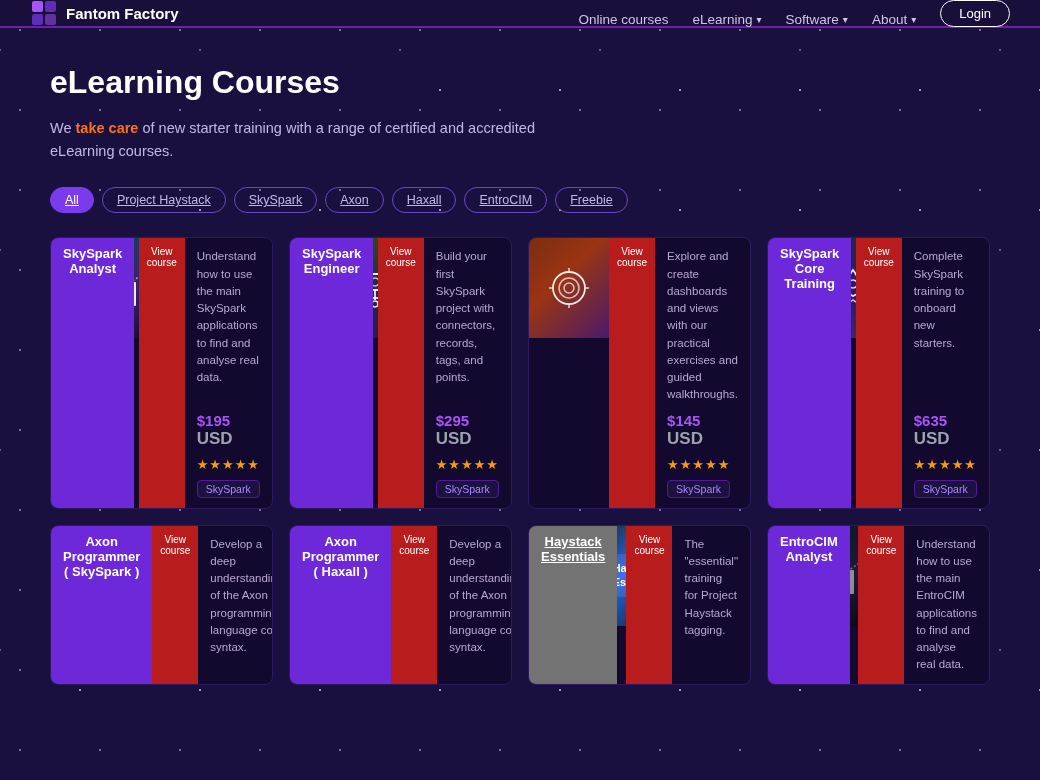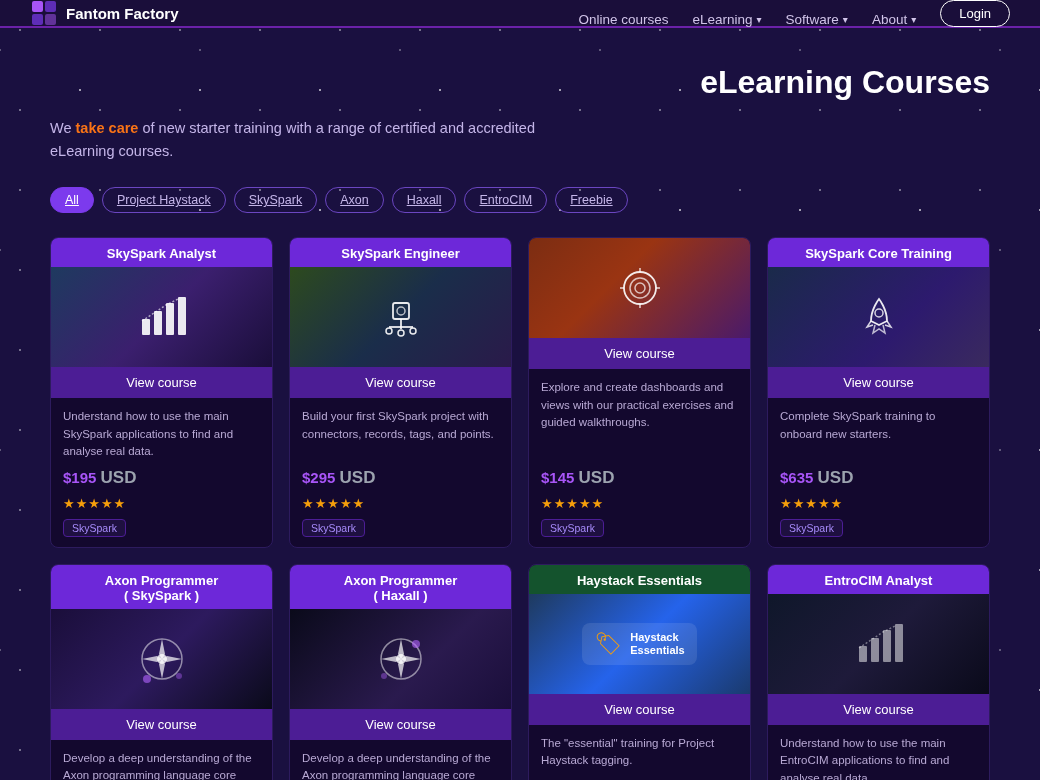--- a/index.html
+++ b/index.html
@@ -79,21 +79,20 @@
     .main {
       position: relative;
       z-index: 1;
       padding: 36px 50px 40px 50px;
     }
     .page-title {
       font-size: 32px;
       font-weight: 700;
       color: #fff;
       margin-bottom: 16px;
-      text-align: right;
     }
     .subtitle {
       font-size: 14.5px;
       color: #c4b5e8;
       line-height: 1.6;
       margin-bottom: 24px;
       max-width: 500px;
     }
     .subtitle .highlight {
       color: #f97316;
@@ -129,31 +128,31 @@
       display: grid;
       grid-template-columns: repeat(4, 1fr);
       gap: 16px;
     }
     .course-card {
       background: #13082e;
       border-radius: 8px;
       overflow: hidden;
       border: 1px solid #2d1b5e;
       display: flex;
-      flex-direction: column;
+      flex-direction: row;
     }
     .card-header {
       padding: 8px 12px 6px;
       text-align: center;
       font-size: 13px;
       font-weight: 600;
       color: #fff;
     }
     .card-header.purple { background: #6d28d9; }
-    .card-header.blue { background: #14532d; }
+    .card-header.blue { background: #737373; text-decoration: underline; }
     .card-image {
       width: 100%;
       height: 100px;
       display: flex;
       align-items: center;
       justify-content: center;
       overflow: hidden;
       position: relative;
     }
     
@@ -182,25 +181,25 @@
       background: linear-gradient(135deg, #0f172a 0%, #1e1a3a 50%, #0a0a1a 100%);
     }
     
     .card-icon {
       color: rgba(255,255,255,0.9);
       display: flex;
       align-items: center;
       justify-content: center;
     }
     .view-btn {
-      background: #4c1d95;
+      background: #b91c1c;
       color: #fff;
       text-align: center;
       padding: 8px;
-      font-size: 13px;
+      font-size: 10px;
       font-weight: 500;
       cursor: pointer;
     }
     .card-body {
       padding: 10px 12px;
       flex: 1;
       display: flex;
       flex-direction: column;
       gap: 8px;
       border-radius: 20px;

